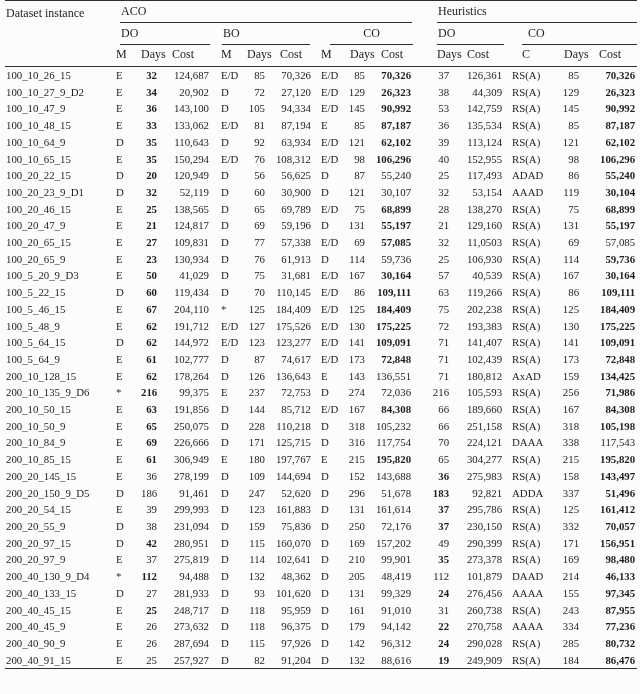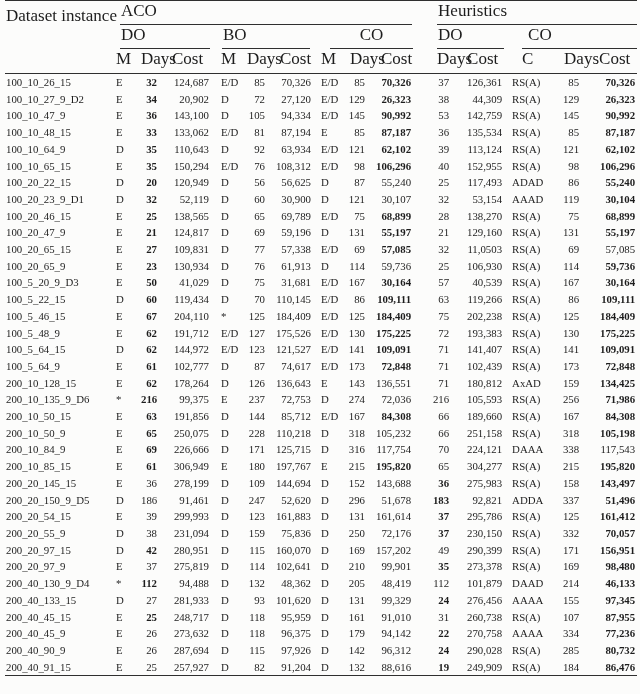--- a/index.html
+++ b/index.html
@@ -17,21 +17,21 @@
   .cite-link { color: #2b3f9f; text-decoration: none; cursor: pointer; }
 
   table.tbl {
     border-collapse: separate; border-spacing: 0;
     table-layout: fixed; width: 632px;
     border-top: 1.8px solid #2f2f2f;
     border-bottom: 1.8px solid #2f2f2f;
   }
   th, td { padding: 0; margin: 0; white-space: nowrap; font-weight: normal; }
 
-  thead th { font-size: 17px; text-align: left; vertical-align: bottom; overflow: visible; }
+  thead th { font-size: 12px; text-align: left; vertical-align: bottom; overflow: visible; }
   thead tr { height: 22px; }
   th.dataset {
     vertical-align: top; padding-top: 5px; padding-left: 1px;
     border-bottom: 1.6px solid #2f2f2f;
   }
   .gl { border-bottom: 1px solid #2f2f2f; padding: 0 0 3px 1px; }
   .gl.center { text-align: center; padding-left: 0; }
   .ml9  { margin-left: 9px; }  .mr1 { margin-right: 1px; }
   .ml11 { margin-left: 11px; } .mr3 { margin-right: 3px; }
   .ml17 { margin-left: 17px; }
@@ -389,21 +389,21 @@
           <td class="r">130</td>
           <td class="r b">175,225</td>
         </tr>
         <tr>
           <td class="name">100_5_64_15</td>
           <td class="l" style="padding-left: 5px;">D</td>
           <td class="r b">62</td>
           <td class="r">144,972</td>
           <td class="l" style="padding-left: 10px;">E/D</td>
           <td class="r">123</td>
-          <td class="r">121,527</td>
+          <td class="r">123,277</td>
           <td class="l" style="padding-left: 8px;">E/D</td>
           <td class="r">141</td>
           <td class="r b">109,091</td>
           <td class="r">71</td>
           <td class="r">141,407</td>
           <td class="l" style="padding-left: 8px;">RS(A)</td>
           <td class="r">141</td>
           <td class="r b">109,091</td>
         </tr>
         <tr>
@@ -668,21 +668,21 @@
           <td class="r">248,717</td>
           <td class="l" style="padding-left: 10px;">D</td>
           <td class="r">118</td>
           <td class="r">95,959</td>
           <td class="l" style="padding-left: 8px;">D</td>
           <td class="r">161</td>
           <td class="r">91,010</td>
           <td class="r">31</td>
           <td class="r">260,738</td>
           <td class="l" style="padding-left: 8px;">RS(A)</td>
-          <td class="r">107</td>
+          <td class="r">243</td>
           <td class="r b">87,955</td>
         </tr>
         <tr>
           <td class="name">200_40_45_9</td>
           <td class="l" style="padding-left: 5px;">E</td>
           <td class="r">26</td>
           <td class="r">273,632</td>
           <td class="l" style="padding-left: 10px;">D</td>
           <td class="r">118</td>
           <td class="r">96,375</td>

